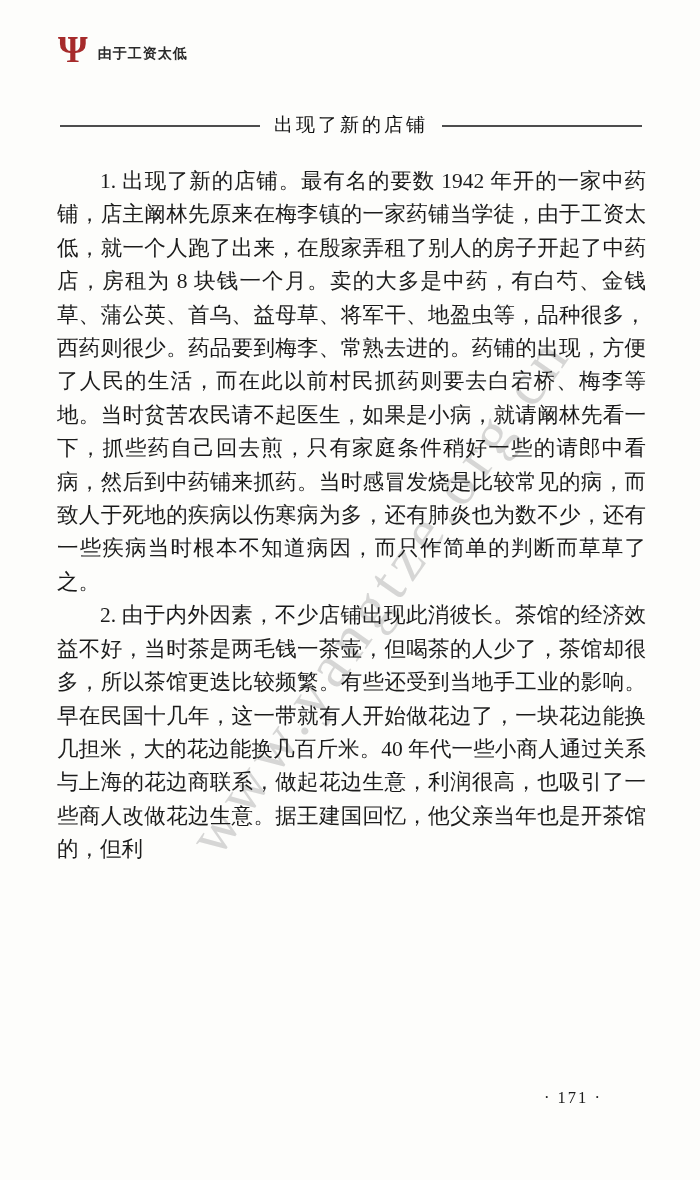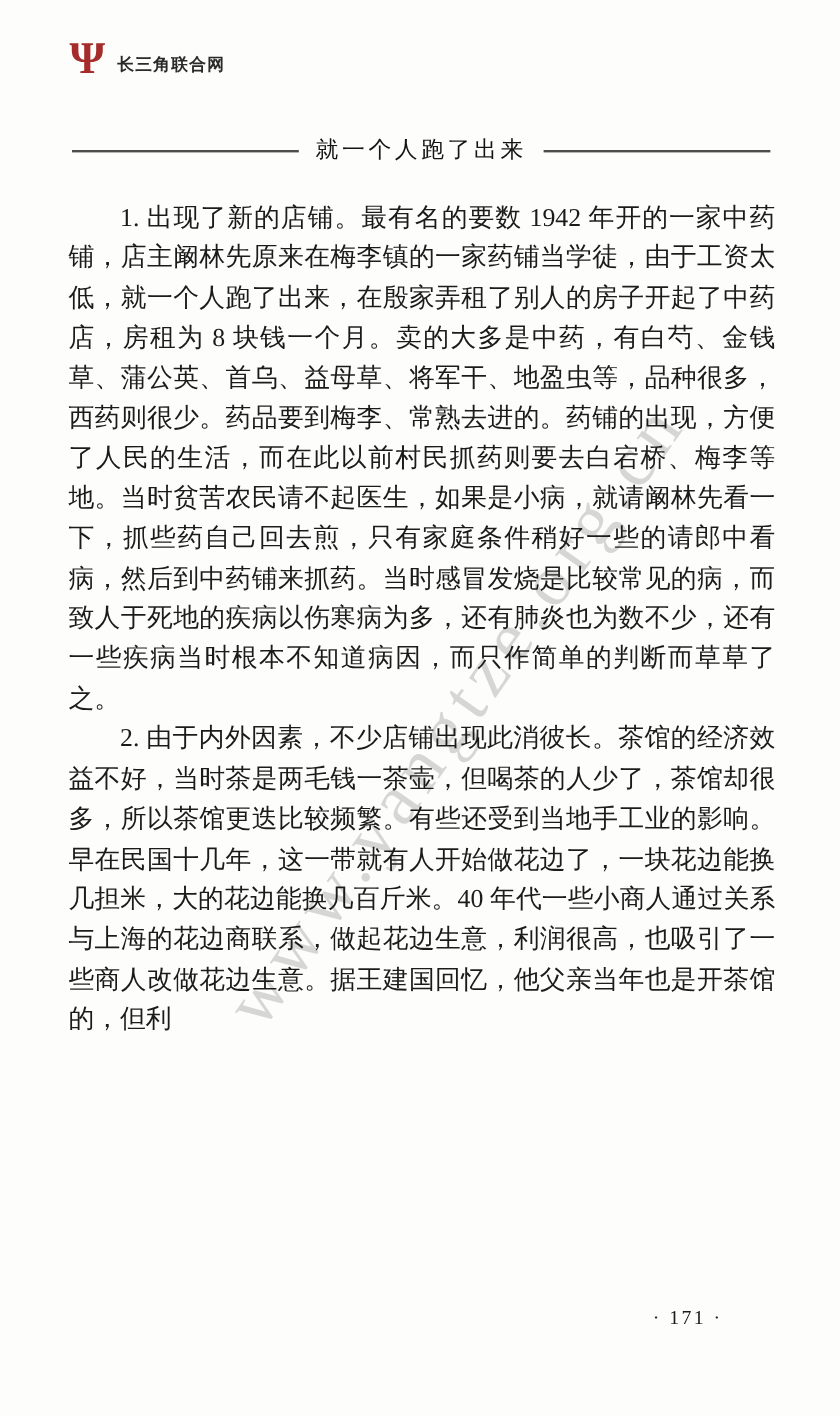--- a/index.html
+++ b/index.html
@@ -101,26 +101,26 @@
     color: #1b1b1b;
   }
 </style>
 </head>
 <body>
 
 <div class="page">
 
   <div class="logo-row">
     <span class="logo-glyph">Ψ</span>
-    <span class="site-name">长三角联合网</span>
+    <span class="site-name">由于工资太低</span>
   </div>
 
   <div class="header">
     <span class="header-rule"></span>
-    <span class="page-title">就一个人跑了出来</span>
+    <span class="page-title">出现了新的店铺</span>
     <span class="header-rule"></span>
   </div>
 
   <div class="watermark">www.yangtze.org.cn</div>
 
   <div class="body-text">
 
       <p class="indent">1. 出现了新的店铺。最有名的要数 1942 年开的一家中药铺，店主阚林先原来在梅李镇的一家药铺当学徒，由于工资太低，就一个人跑了出来，在殷家弄租了别人的房子开起了中药店，房租为 8 块钱一个月。卖的大多是中药，有白芍、金钱草、蒲公英、首乌、益母草、将军干、地盈虫等，品种很多，西药则很少。药品要到梅李、常熟去进的。药铺的出现，方便了人民的生活，而在此以前村民抓药则要去白宕桥、梅李等地。当时贫苦农民请不起医生，如果是小病，就请阚林先看一下，抓些药自己回去煎，只有家庭条件稍好一些的请郎中看病，然后到中药铺来抓药。当时感冒发烧是比较常见的病，而致人于死地的疾病以伤寒病为多，还有肺炎也为数不少，还有一些疾病当时根本不知道病因，而只作简单的判断而草草了之。</p>
       <p class="indent">2. 由于内外因素，不少店铺出现此消彼长。茶馆的经济效益不好，当时茶是两毛钱一茶壶，但喝茶的人少了，茶馆却很多，所以茶馆更迭比较频繁。有些还受到当地手工业的影响。早在民国十几年，这一带就有人开始做花边了，一块花边能换几担米，大的花边能换几百斤米。40 年代一些小商人通过关系与上海的花边商联系，做起花边生意，利润很高，也吸引了一些商人改做花边生意。据王建国回忆，他父亲当年也是开茶馆的，但利</p>
     </div>

